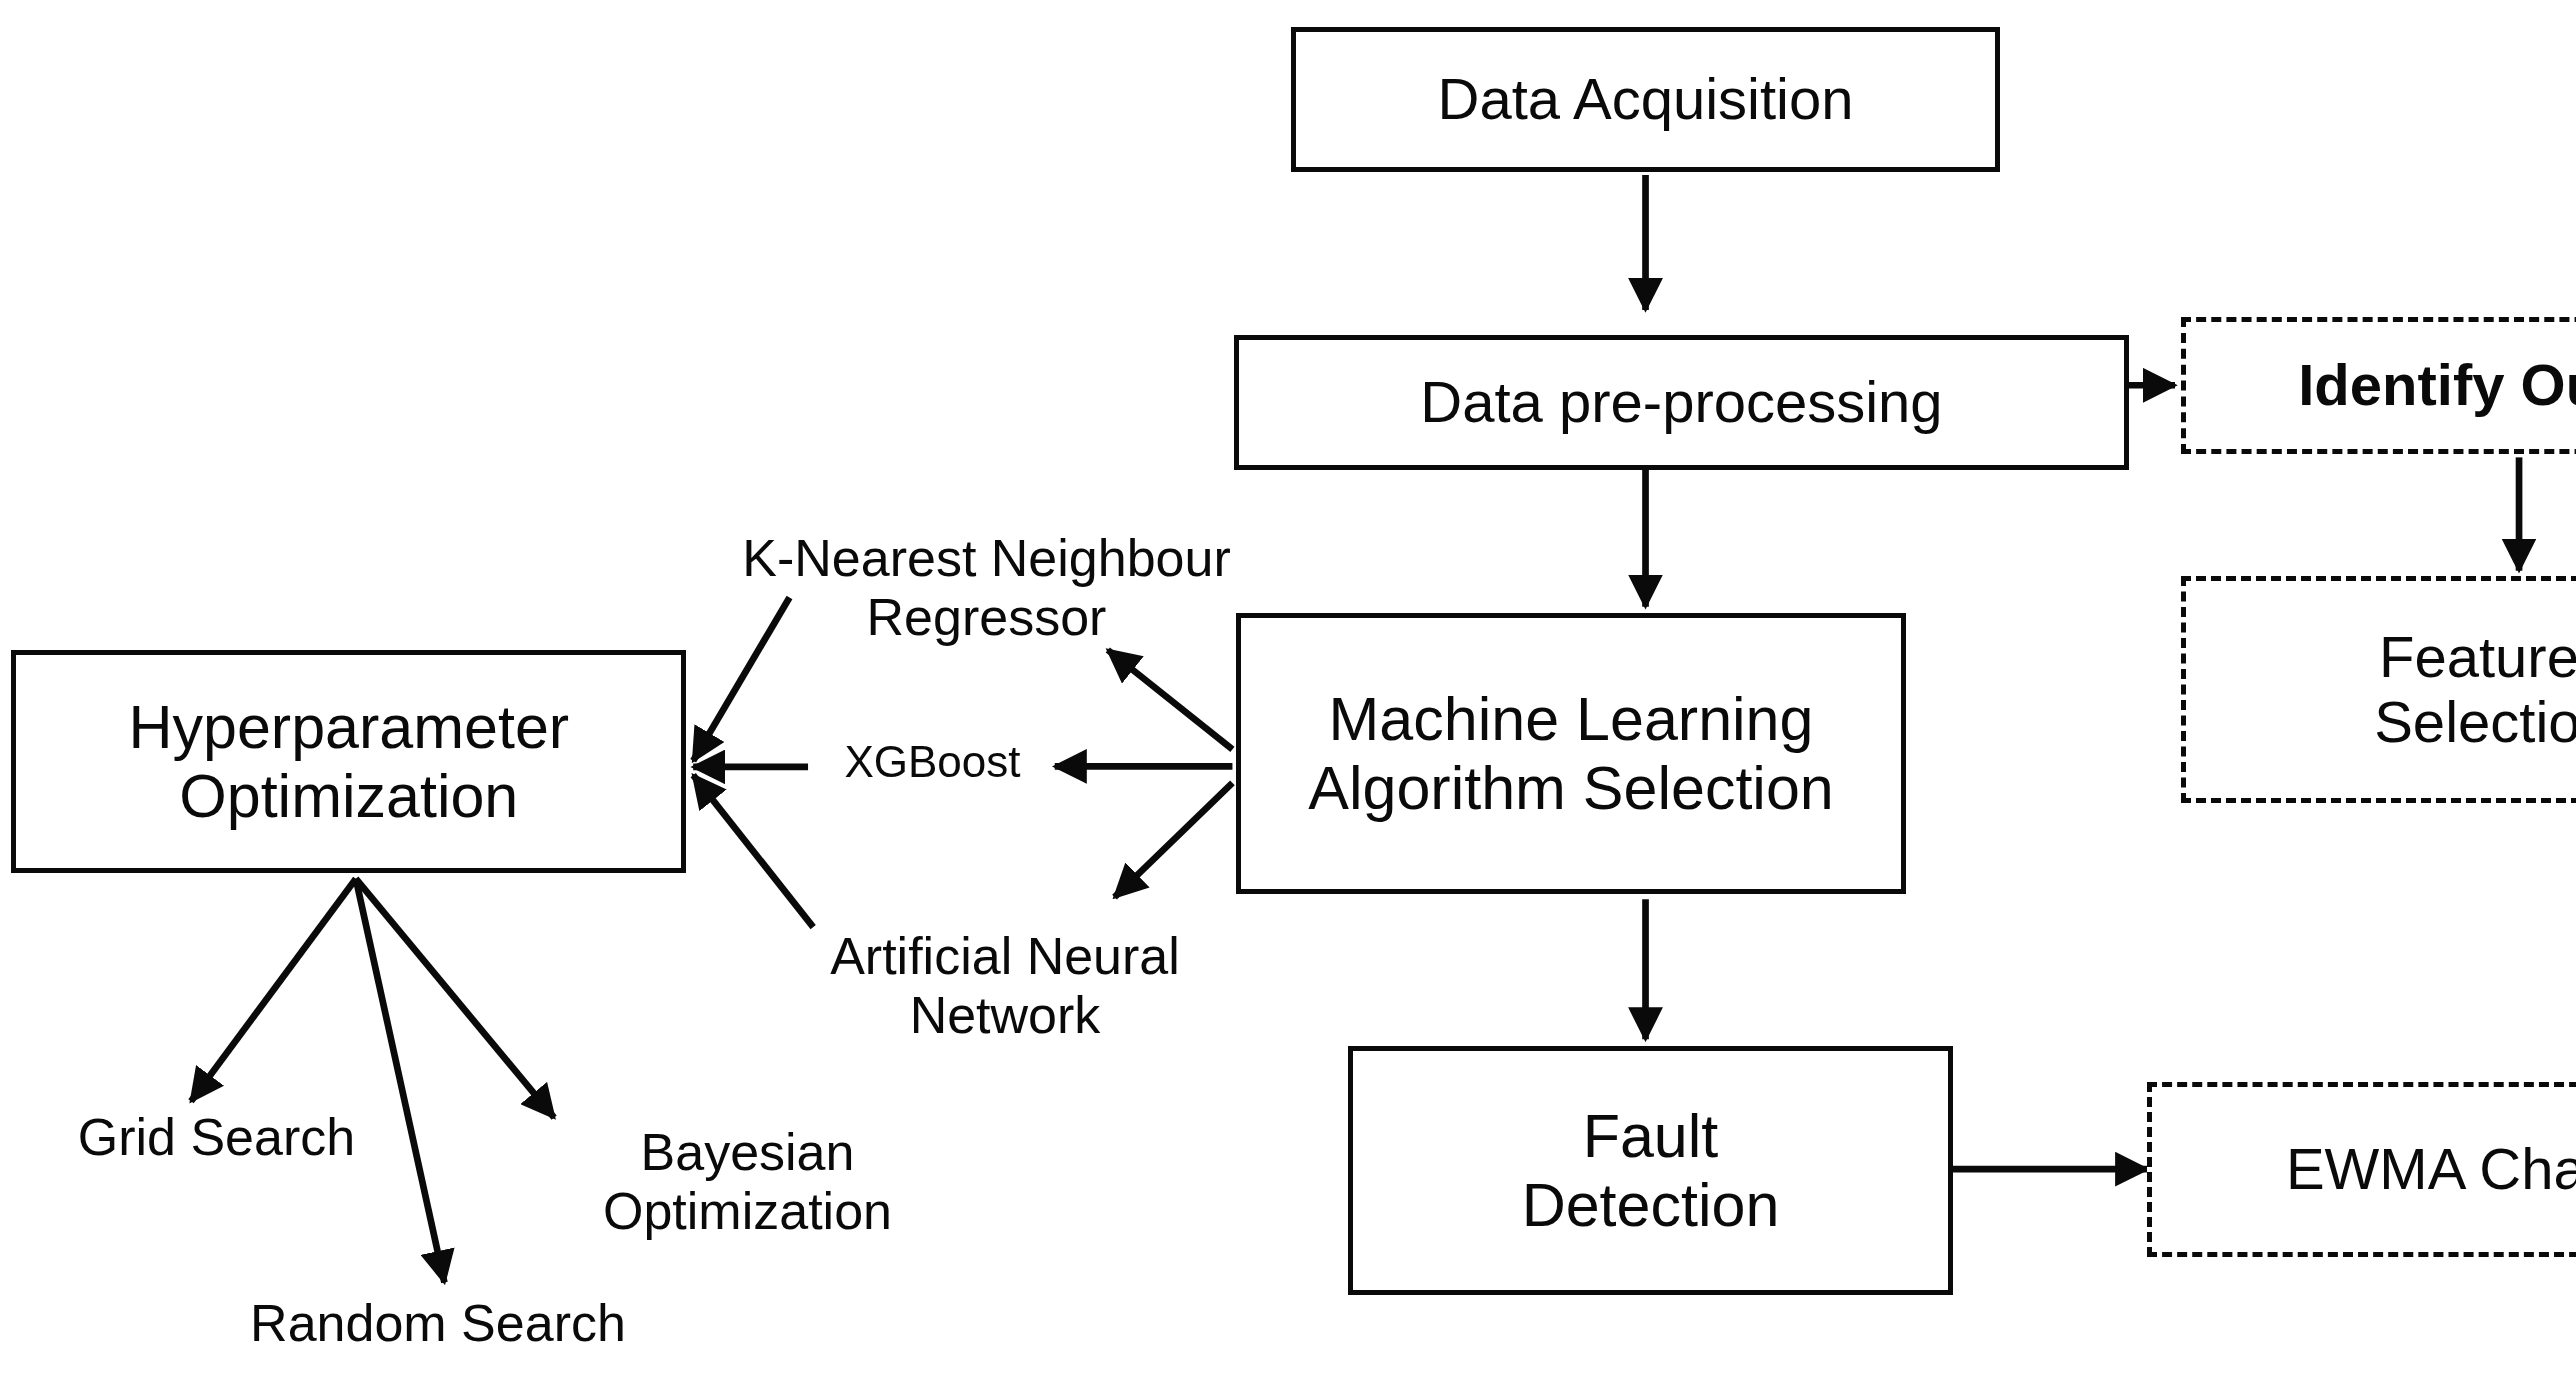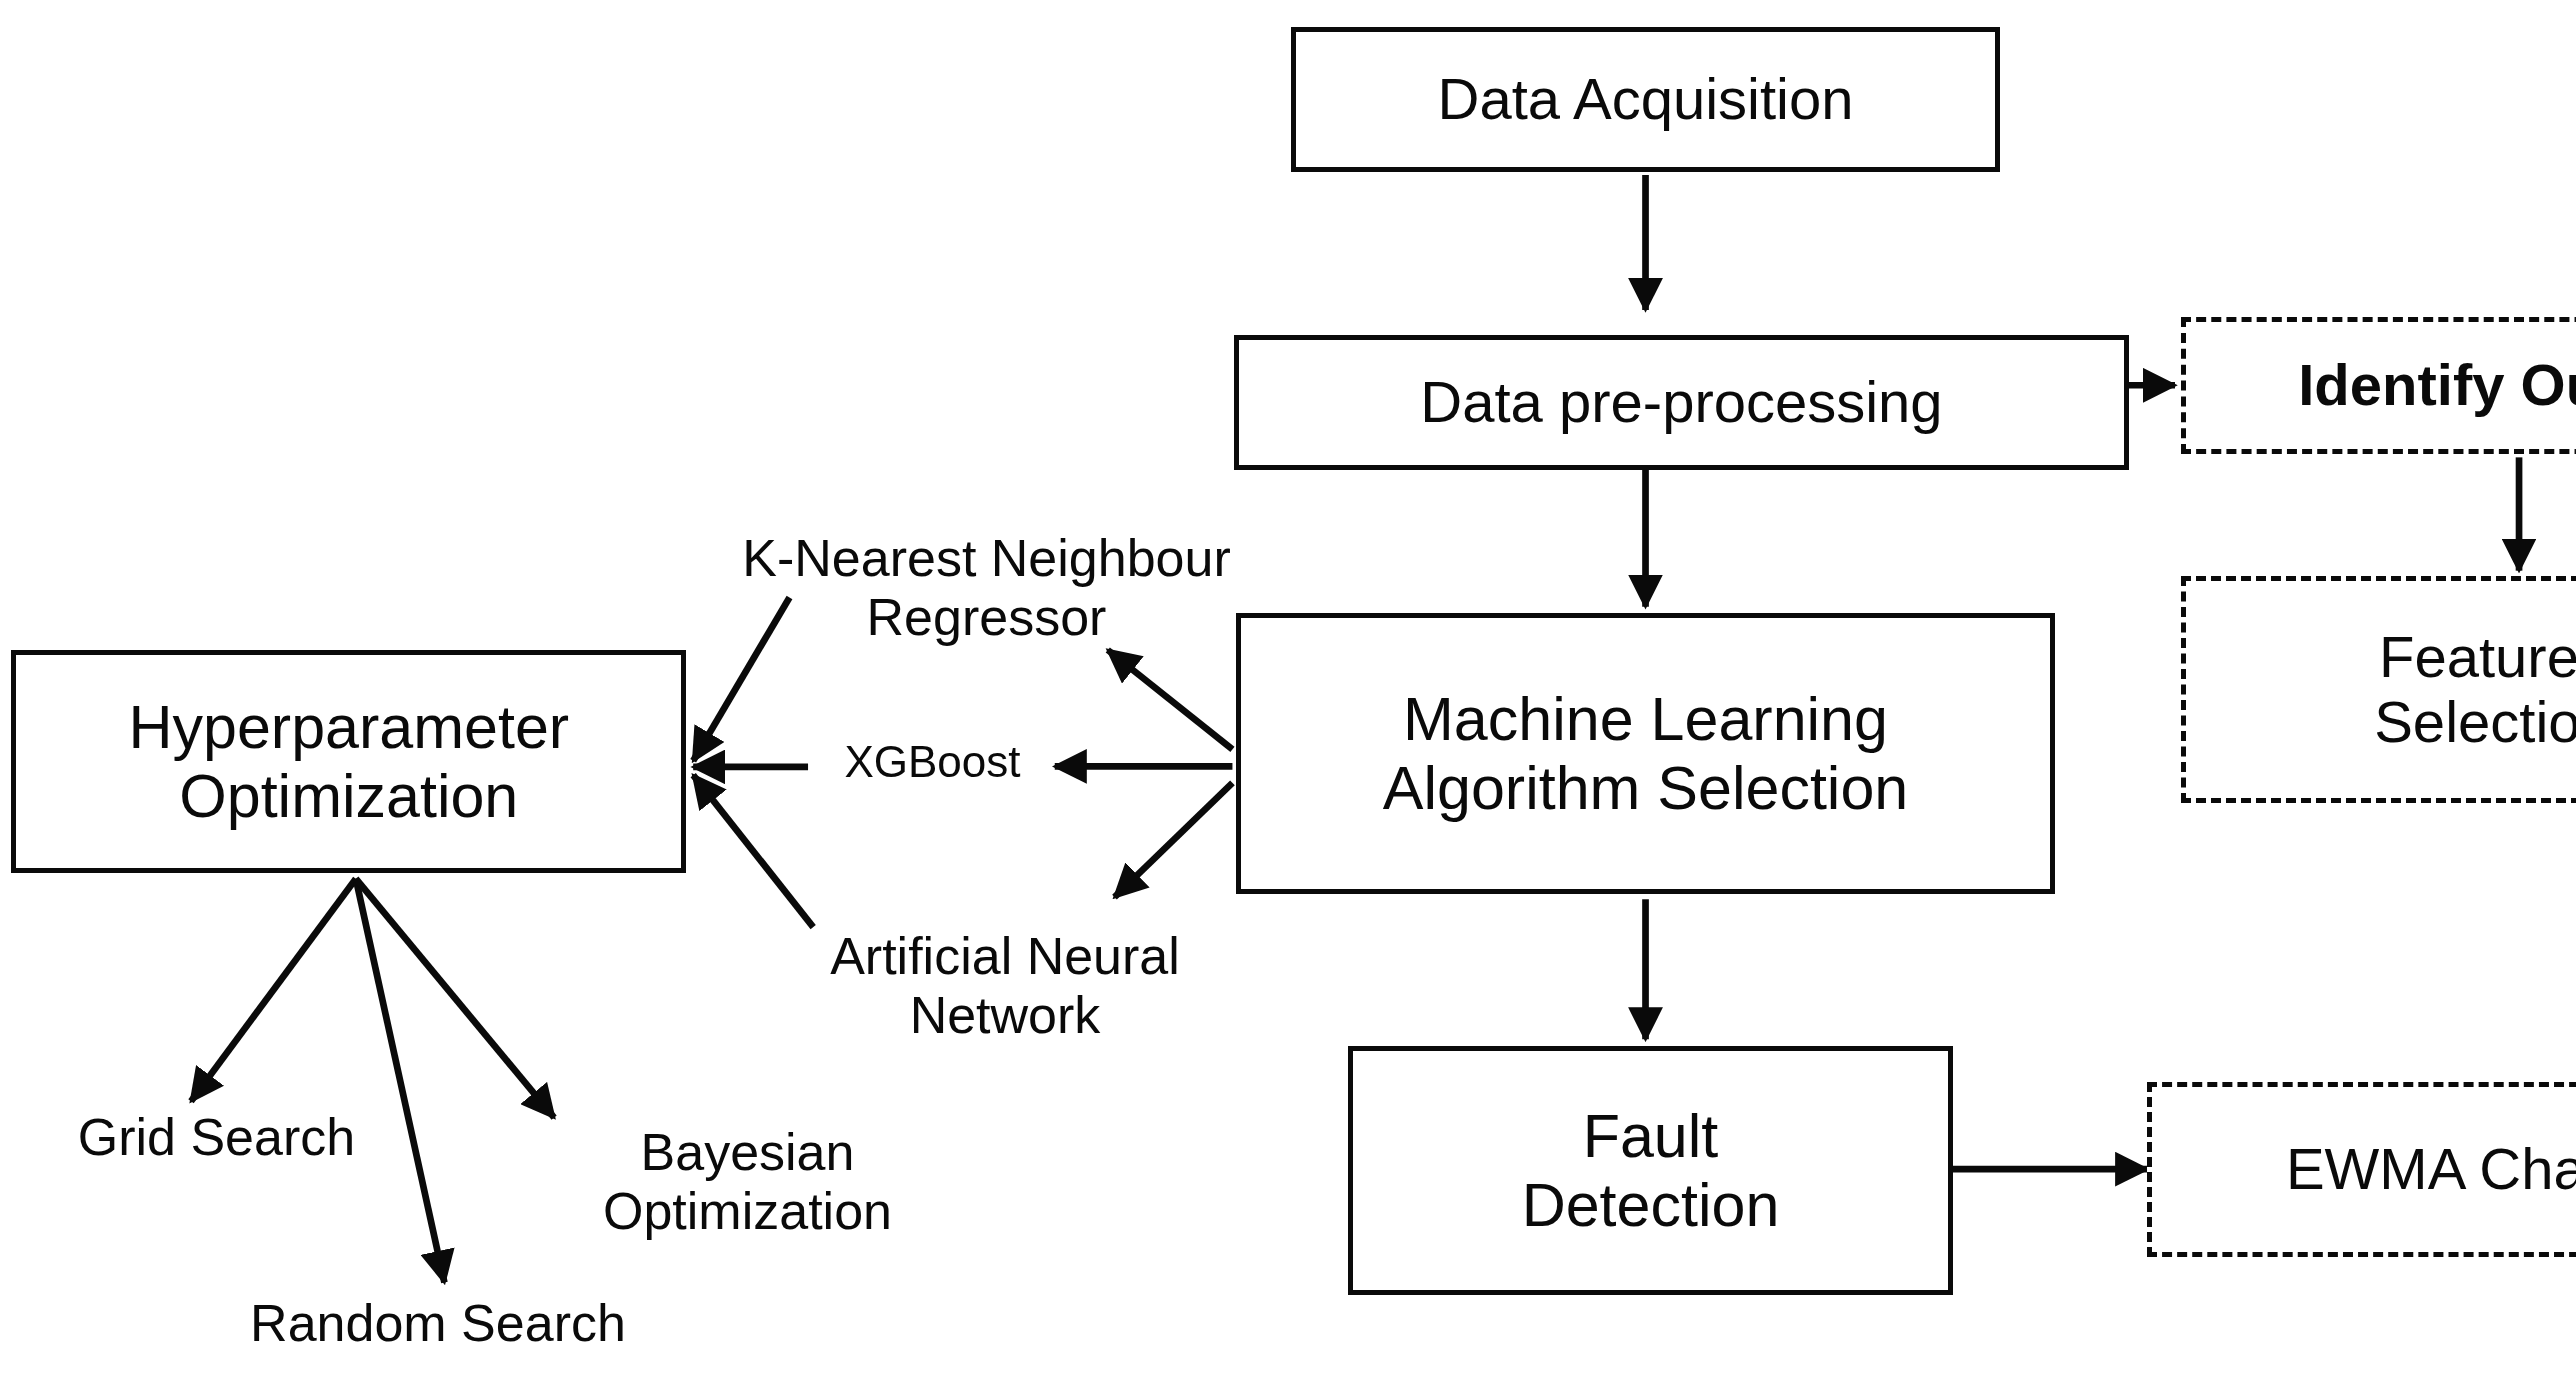--- a/index.html
+++ b/index.html
@@ -108,21 +108,21 @@
 
   <div class="node-box solid" style="left:1291px; top:27px; width:709px; height:145px; font-size:58px;">Data Acquisition</div>
 
   <div class="node-box solid" style="left:1234px; top:335px; width:895px; height:135px; font-size:58px;">Data pre-processing</div>
 
   <div class="node-box dashed" style="left:2181px; top:317px; width:676px; height:137px; font-size:58px; font-weight:600;">Identify Outliers</div>
 
   <div class="node-box dashed" style="left:2181px; top:576px; width:625px; height:227px; font-size:58px;">Features
 Selection</div>
 
-  <div class="node-box solid" style="left:1236px; top:613px; width:819px; height:281px; font-size:61px;">Machine Learning
+  <div class="node-box solid" style="left:1236px; top:613px; width:670px; height:281px; font-size:61px;">Machine Learning
 Algorithm Selection</div>
 
   <div class="node-box solid" style="left:11.3px; top:650px; width:675px; height:223px; font-size:61px;">Hyperparameter
 Optimization</div>
 
   <div class="node-box solid" style="left:1348px; top:1046px; width:605px; height:249px; font-size:61px;">Fault
 Detection</div>
 
   <div class="node-box dashed" style="left:2147px; top:1082px; width:613px; height:175px; font-size:58px;">EWMA Chart</div>
 

